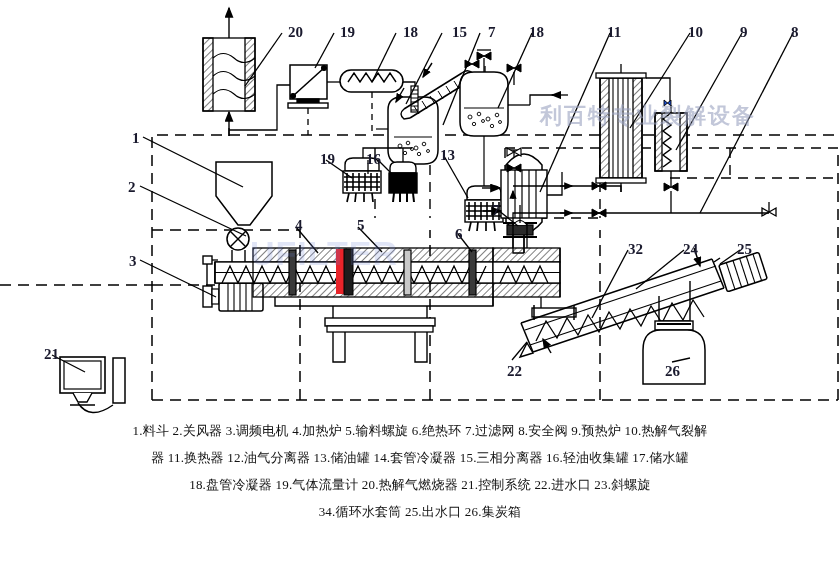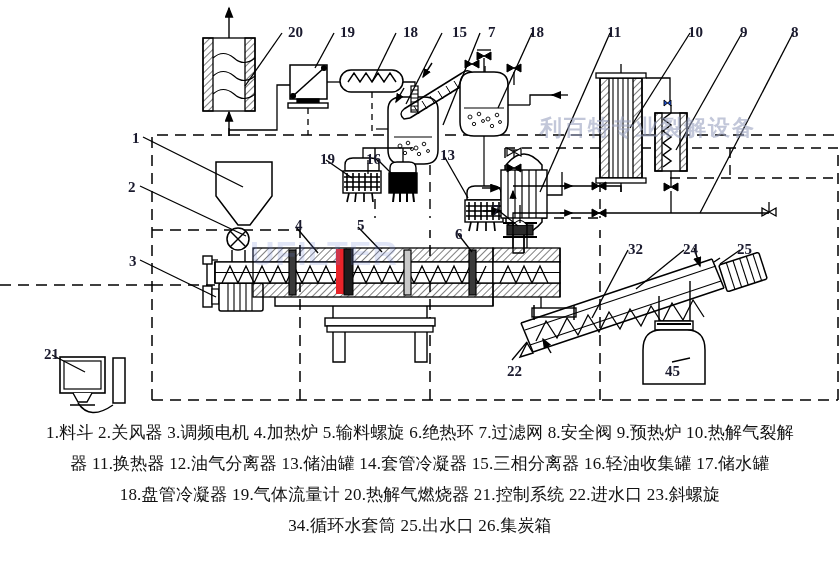--- a/index.html
+++ b/index.html
@@ -9,21 +9,21 @@
     overflow:hidden;position:relative;
   }
   #root{position:relative;width:840px;height:565px;}
   #diagram{position:absolute;left:0;top:0;width:840px;height:420px;}
   #legend{
     position:absolute;left:0;top:424px;width:840px;height:141px;
     display:flex;flex-direction:column;align-items:center;
     justify-content:flex-start;
   }
   .legend-line{
-    font-size:17px;color:#111;letter-spacing:.2px;
+    font-size:13px;color:#111;letter-spacing:.2px;
     line-height:1.0;margin:0;padding:0 8px;text-align:center;
     white-space:nowrap;
   }
   .legend-line + .legend-line{margin-top:14px;}
   svg{display:block;}
   .wm{position:absolute;pointer-events:none;}
 </style>
 </head>
 <body>
 
@@ -499,21 +499,21 @@
       <path d="M628,250 L592,318"></path>
       <path d="M684,250 L636,289"></path>
       <path d="M740,250 L720,264"></path>
       <path d="M672,362 L690,358"></path>
     </g>
   </svg>
   </div>
 
   <div class="wm" style="left:540px;top:95px;">
     <div style="font-family:'Liberation Sans',sans-serif;font-weight:bold;
-                font-size:22px;color:#9aa2c0;opacity:.6;margin-top:18px;
+                font-size:22px;color:#9aa2c0;opacity:.6;margin-top:6px;
                 white-space:nowrap;letter-spacing:2px;">利百特专业裂解设备</div>
   </div>
 
   <div class="wm" style="left:250px;top:236px;opacity:.20;">
     <div style="font-family:'Liberation Sans',sans-serif;font-weight:bold;
                 font-size:34px;letter-spacing:1px;line-height:1;
                 color:#6b7fd7;white-space:nowrap;">
       <span>UFILTER</span>
     </div>
   </div>
@@ -537,21 +537,21 @@
       <div style="position: absolute; left: 366px; top: 152px; font-family: &quot;Liberation Serif&quot;, serif; font-weight: bold; font-size: 15px; color: rgb(26, 26, 46); line-height: 1;">16</div>
       <div style="position: absolute; left: 320px; top: 152px; font-family: &quot;Liberation Serif&quot;, serif; font-weight: bold; font-size: 15px; color: rgb(26, 26, 46); line-height: 1;">19</div>
       <div style="position: absolute; left: 403px; top: 25px; font-family: &quot;Liberation Serif&quot;, serif; font-weight: bold; font-size: 15px; color: rgb(26, 26, 46); line-height: 1;">18</div>
       <div style="position: absolute; left: 340px; top: 25px; font-family: &quot;Liberation Serif&quot;, serif; font-weight: bold; font-size: 15px; color: rgb(26, 26, 46); line-height: 1;">19</div>
       <div style="position: absolute; left: 288px; top: 25px; font-family: &quot;Liberation Serif&quot;, serif; font-weight: bold; font-size: 15px; color: rgb(26, 26, 46); line-height: 1;">20</div>
       <div style="position: absolute; left: 44px; top: 347px; font-family: &quot;Liberation Serif&quot;, serif; font-weight: bold; font-size: 15px; color: rgb(26, 26, 46); line-height: 1;">21</div>
       <div style="position: absolute; left: 507px; top: 364px; font-family: &quot;Liberation Serif&quot;, serif; font-weight: bold; font-size: 15px; color: rgb(26, 26, 46); line-height: 1;">22</div>
       <div style="position: absolute; left: 628px; top: 242px; font-family: &quot;Liberation Serif&quot;, serif; font-weight: bold; font-size: 15px; color: rgb(26, 26, 46); line-height: 1;">32</div>
       <div style="position: absolute; left: 683px; top: 242px; font-family: &quot;Liberation Serif&quot;, serif; font-weight: bold; font-size: 15px; color: rgb(26, 26, 46); line-height: 1;">24</div>
       <div style="position: absolute; left: 737px; top: 242px; font-family: &quot;Liberation Serif&quot;, serif; font-weight: bold; font-size: 15px; color: rgb(26, 26, 46); line-height: 1;">25</div>
-      <div style="position: absolute; left: 665px; top: 364px; font-family: &quot;Liberation Serif&quot;, serif; font-weight: bold; font-size: 15px; color: rgb(26, 26, 46); line-height: 1;">45</div>
+      <div style="position: absolute; left: 665px; top: 364px; font-family: &quot;Liberation Serif&quot;, serif; font-weight: bold; font-size: 15px; color: rgb(26, 26, 46); line-height: 1;">26</div>
     </div>
 
   <div id="legend">
       <div class="legend-line">1.料斗  2.关风器  3.调频电机  4.加热炉  5.输料螺旋  6.绝热环  7.过滤网  8.安全阀  9.预热炉  10.热解气裂解</div>
       <div class="legend-line">器 11.换热器  12.油气分离器  13.储油罐  14.套管冷凝器  15.三相分离器  16.轻油收集罐  17.储水罐</div>
       <div class="legend-line">18.盘管冷凝器  19.气体流量计  20.热解气燃烧器  21.控制系统  22.进水口  23.斜螺旋</div>
       <div class="legend-line">34.循环水套筒  25.出水口  26.集炭箱</div>
     </div>
 
 </div>

